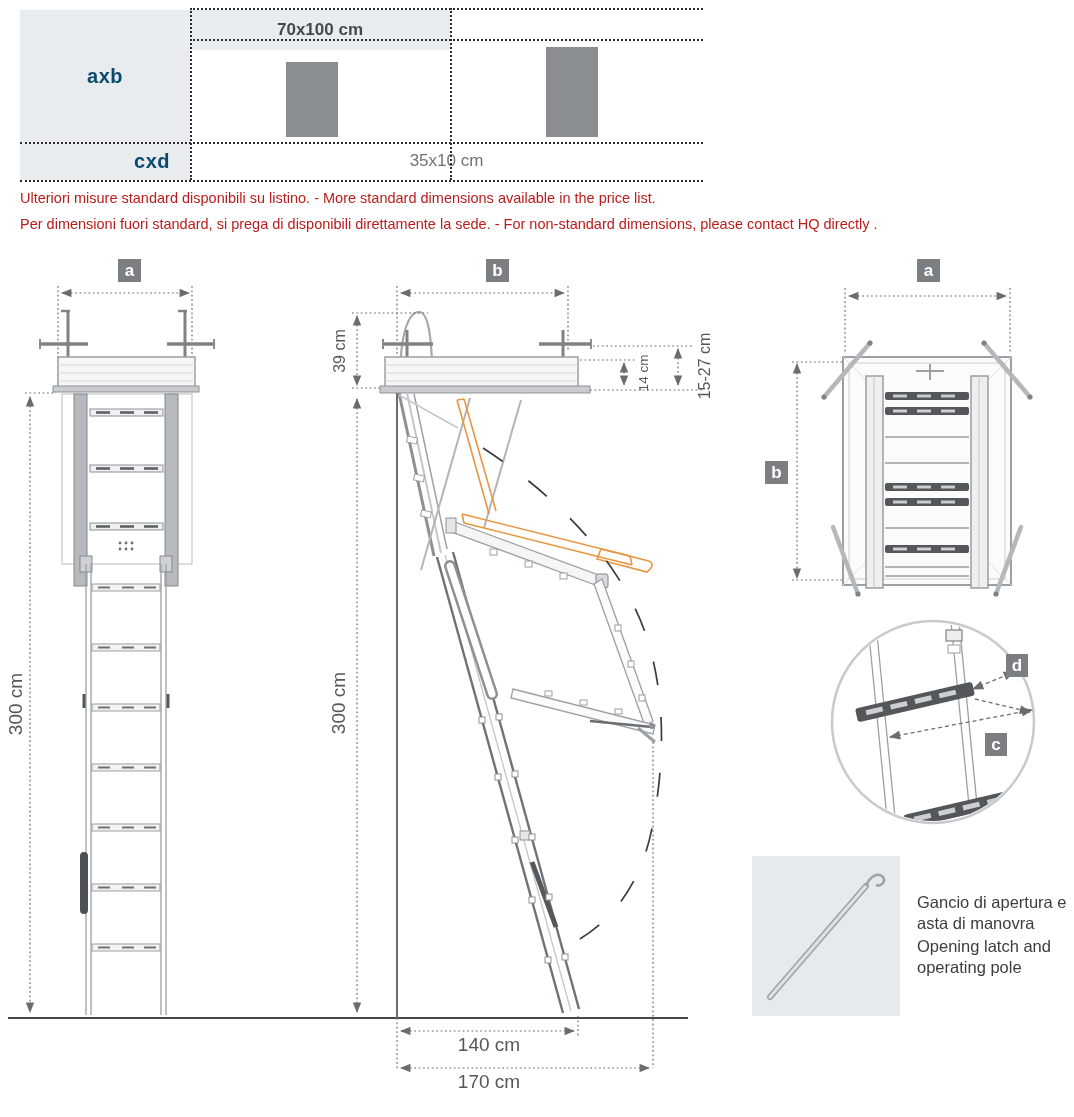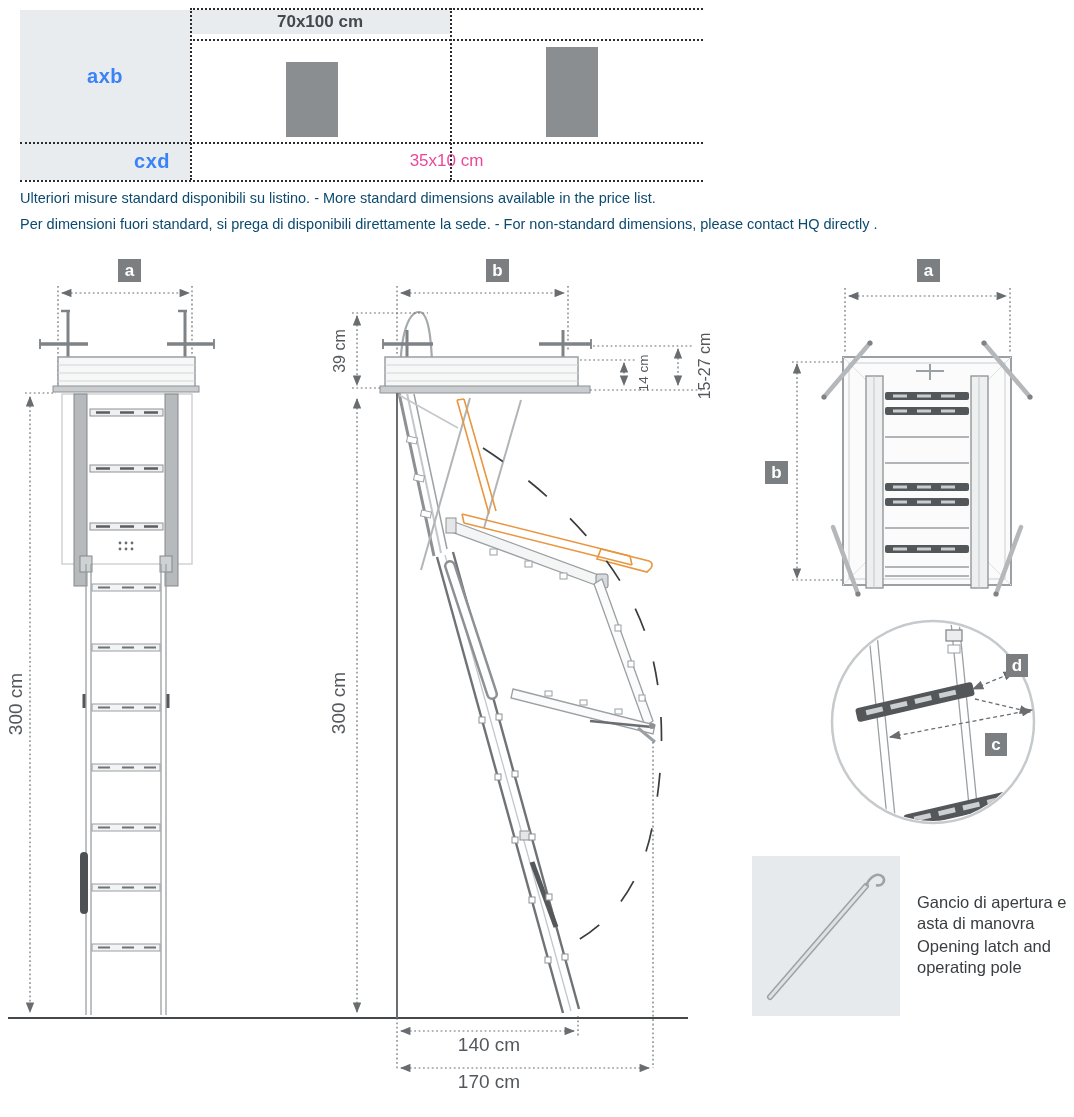--- a/index.html
+++ b/index.html
@@ -4,30 +4,30 @@
 <style>
   html,body{margin:0;padding:0;background:#fff;}
   body{width:1074px;height:1117px;font-family:"Liberation Sans",sans-serif;}
   .page{position:relative;width:1074px;height:1117px;overflow:hidden;background:#fff;}
   .abs{position:absolute;}
 
   
   #tbl{position:absolute;left:20px;top:8px;width:683px;height:178px;}
   .lblbg{position:absolute;left:0;top:2px;width:170px;height:170px;background:#e8ecef;}
   .tcell{position:absolute;display:flex;align-items:center;justify-content:center;}
-  .rowlbl{font-size:20px;font-weight:bold;color:#3b82f6;letter-spacing:.5px;text-align:right;}
+  .rowlbl{font-size:20px;font-weight:bold;color:#0c4a6e;letter-spacing:.5px;text-align:right;}
   .thead{background:#e8ecef;font-size:17px;font-weight:bold;color:#45494d;}
-  .tfoot{font-size:17px;color:#ec4899;}
+  .tfoot{font-size:17px;color:#737373;}
   .tfoot span{background:#fff;padding:0 10px;}
   .dot-h{position:absolute;height:0;border-top:2px dotted #2b2b2b;}
   .dot-v{position:absolute;width:0;border-left:2px dotted #2b2b2b;}
   .swatch{position:absolute;background:#8b8e90;}
 
   
-  .note{position:absolute;left:20px;width:1020px;font-size:14.5px;color:#0c4a6e;}
+  .note{position:absolute;left:20px;width:1020px;font-size:14.5px;color:#b91c1c;}
 
   
   .cap{position:absolute;left:917px;top:892px;width:176px;}
   .cap p{margin:0 0 3px 0;font-size:16.5px;line-height:20.5px;color:#3a3e41;}
 
   
   svg text{font-family:"Liberation Sans",sans-serif;}
   .dim{stroke:#696d70;stroke-width:1.2;fill:none;stroke-dasharray:1.8 2.6;}
   .dt{fill:#54585c;font-size:19px;}
   .dts{fill:#54585c;font-size:16px;}
@@ -39,21 +39,21 @@
   .orange{stroke:#e8963f;fill:none;stroke-width:1.6;}
 </style>
 </head>
 <body>
 
 <div class="page">
 
   <div id="tbl">
     <div class="lblbg"></div>
 
-    <div class="tcell thead" style="left:170px;top:2px;width:260px;height:24px;">70x100 cm</div>
+    <div class="tcell thead" style="left:170px;top:2px;width:260px;height:40px;">70x100 cm</div>
 
     <div class="tcell rowlbl" style="left:0;top:2px;width:170px;height:132px;">axb</div>
     <div class="tcell rowlbl" style="left:0;top:134px;width:170px;height:38px;padding-left:47px;">cxd</div>
 
     <div class="swatch" style="left:266px;top:54px;width:52px;height:75px;"></div>
     <div class="swatch" style="left:526px;top:39px;width:52px;height:90px;"></div>
 
     <div class="tcell tfoot" style="left:170px;top:134px;width:513px;height:38px;">
       <span>35x10 cm</span>
     </div>

